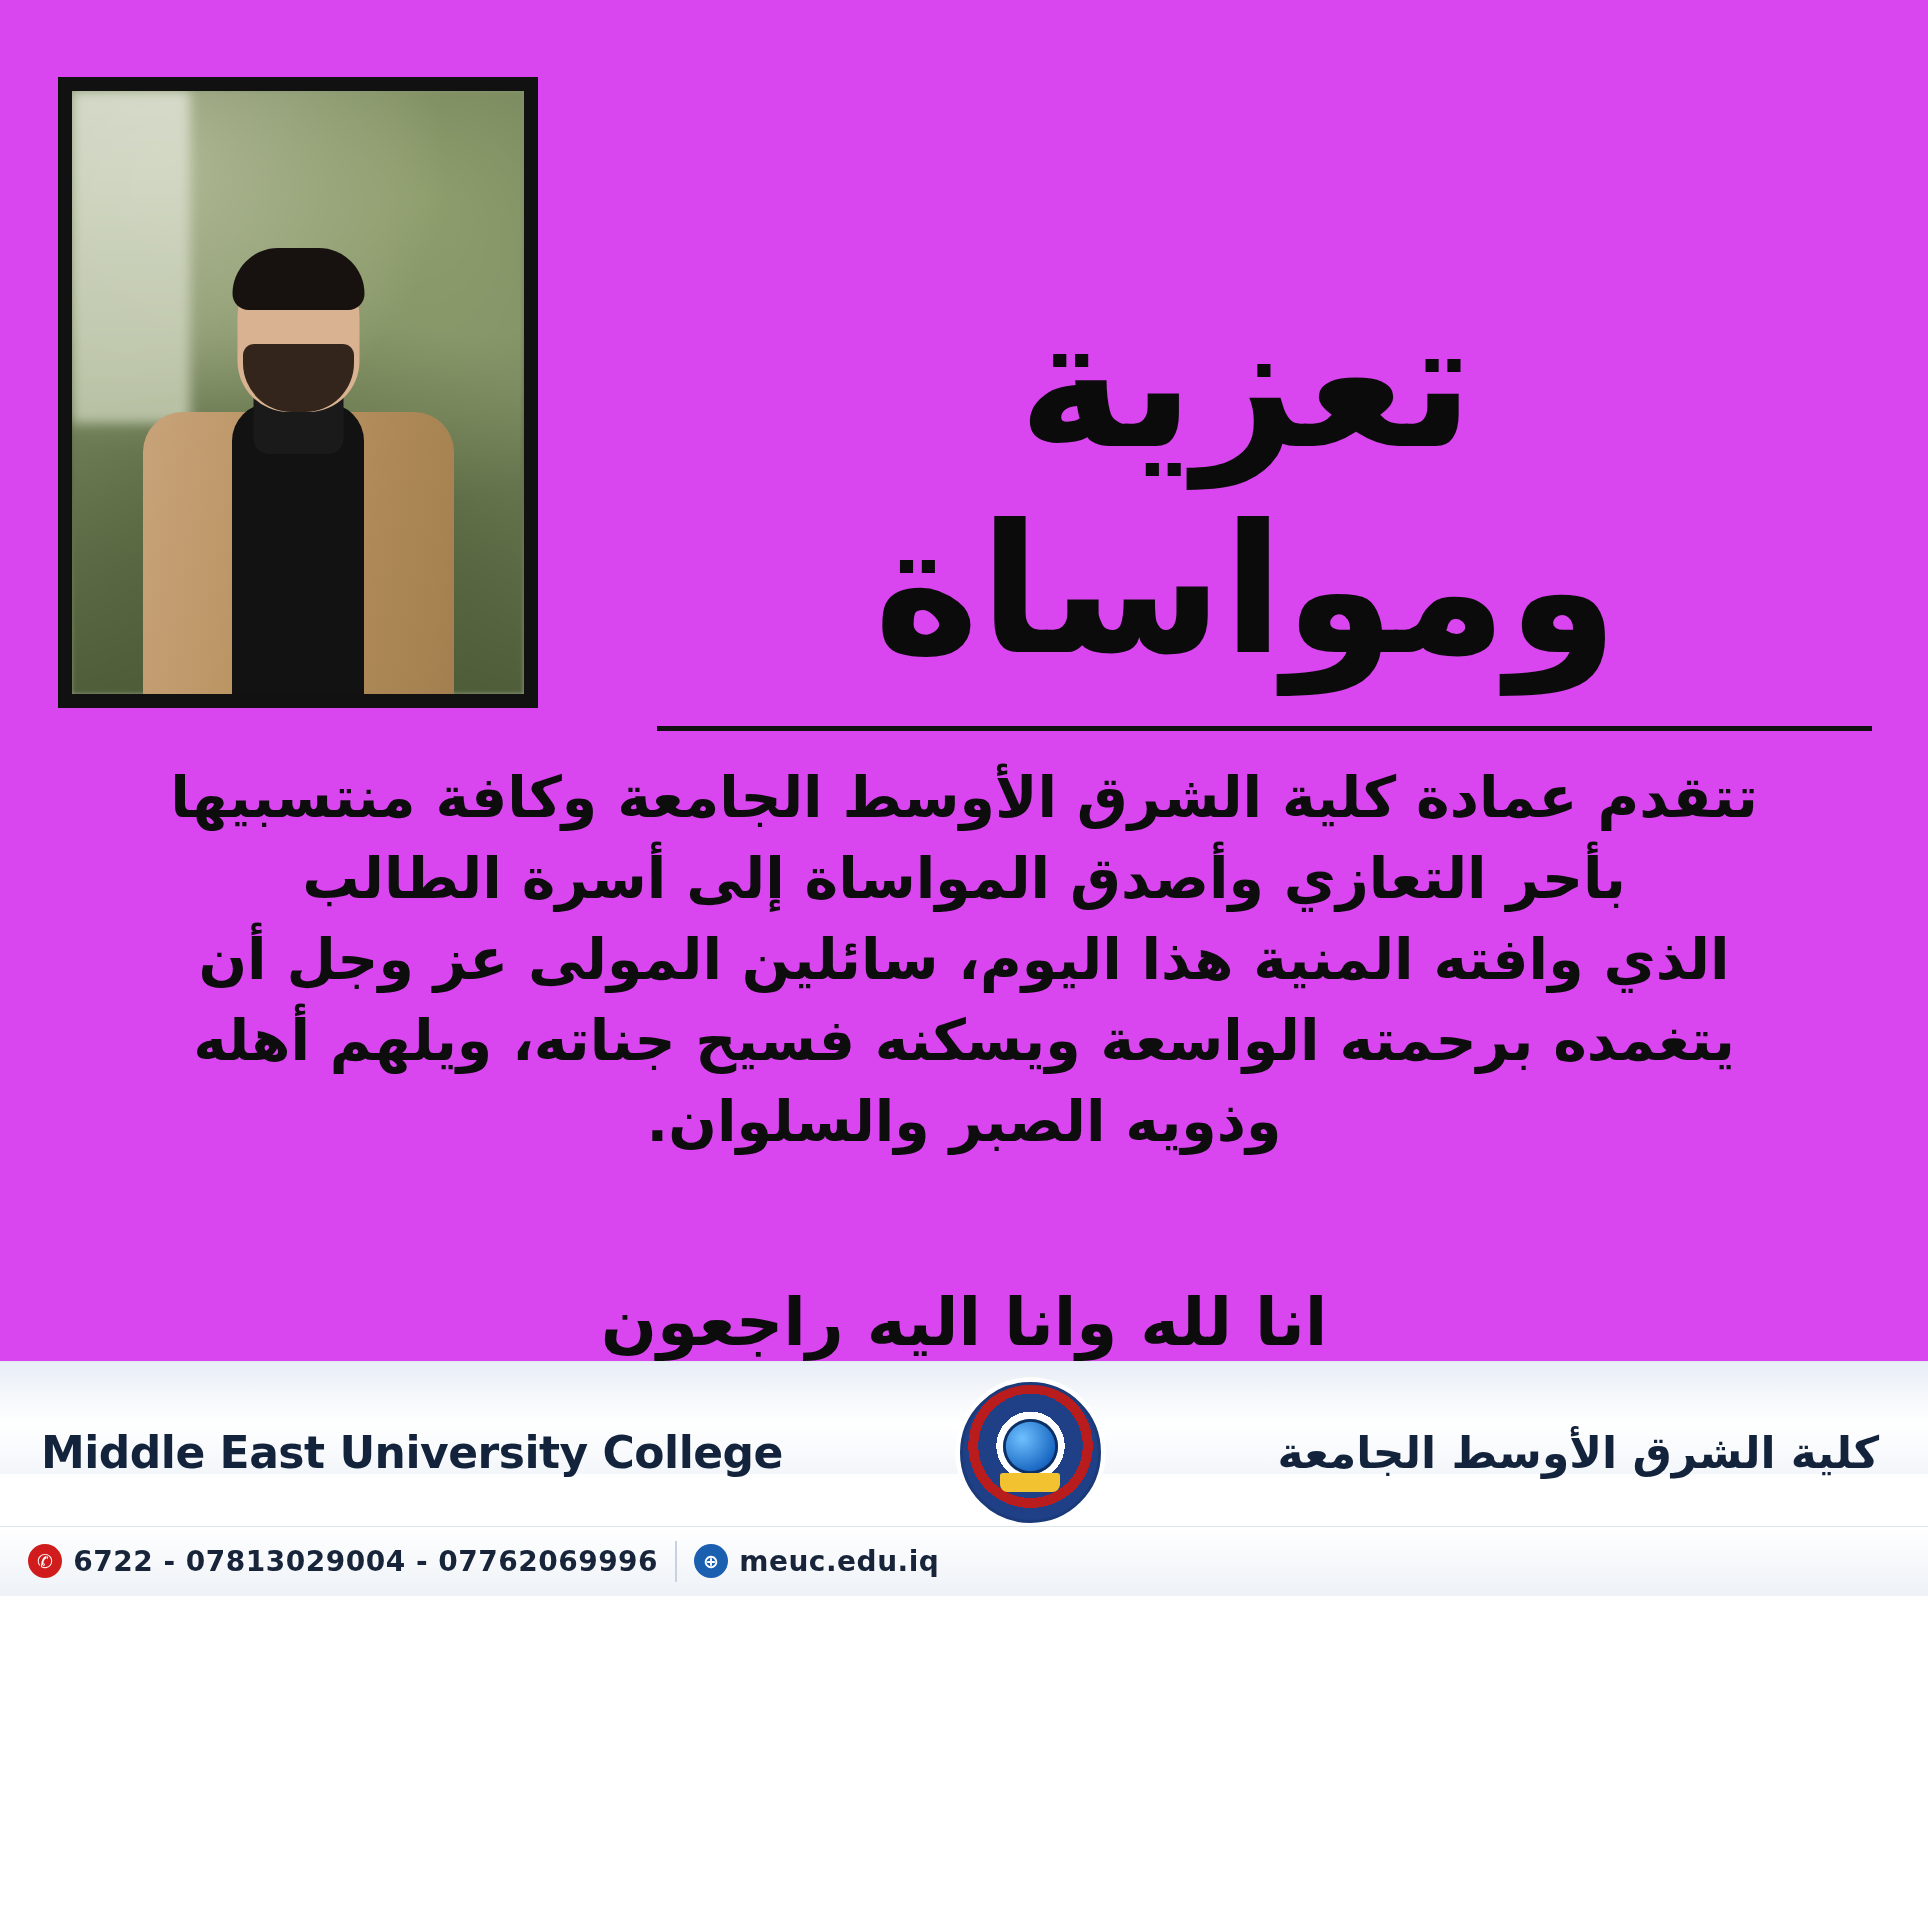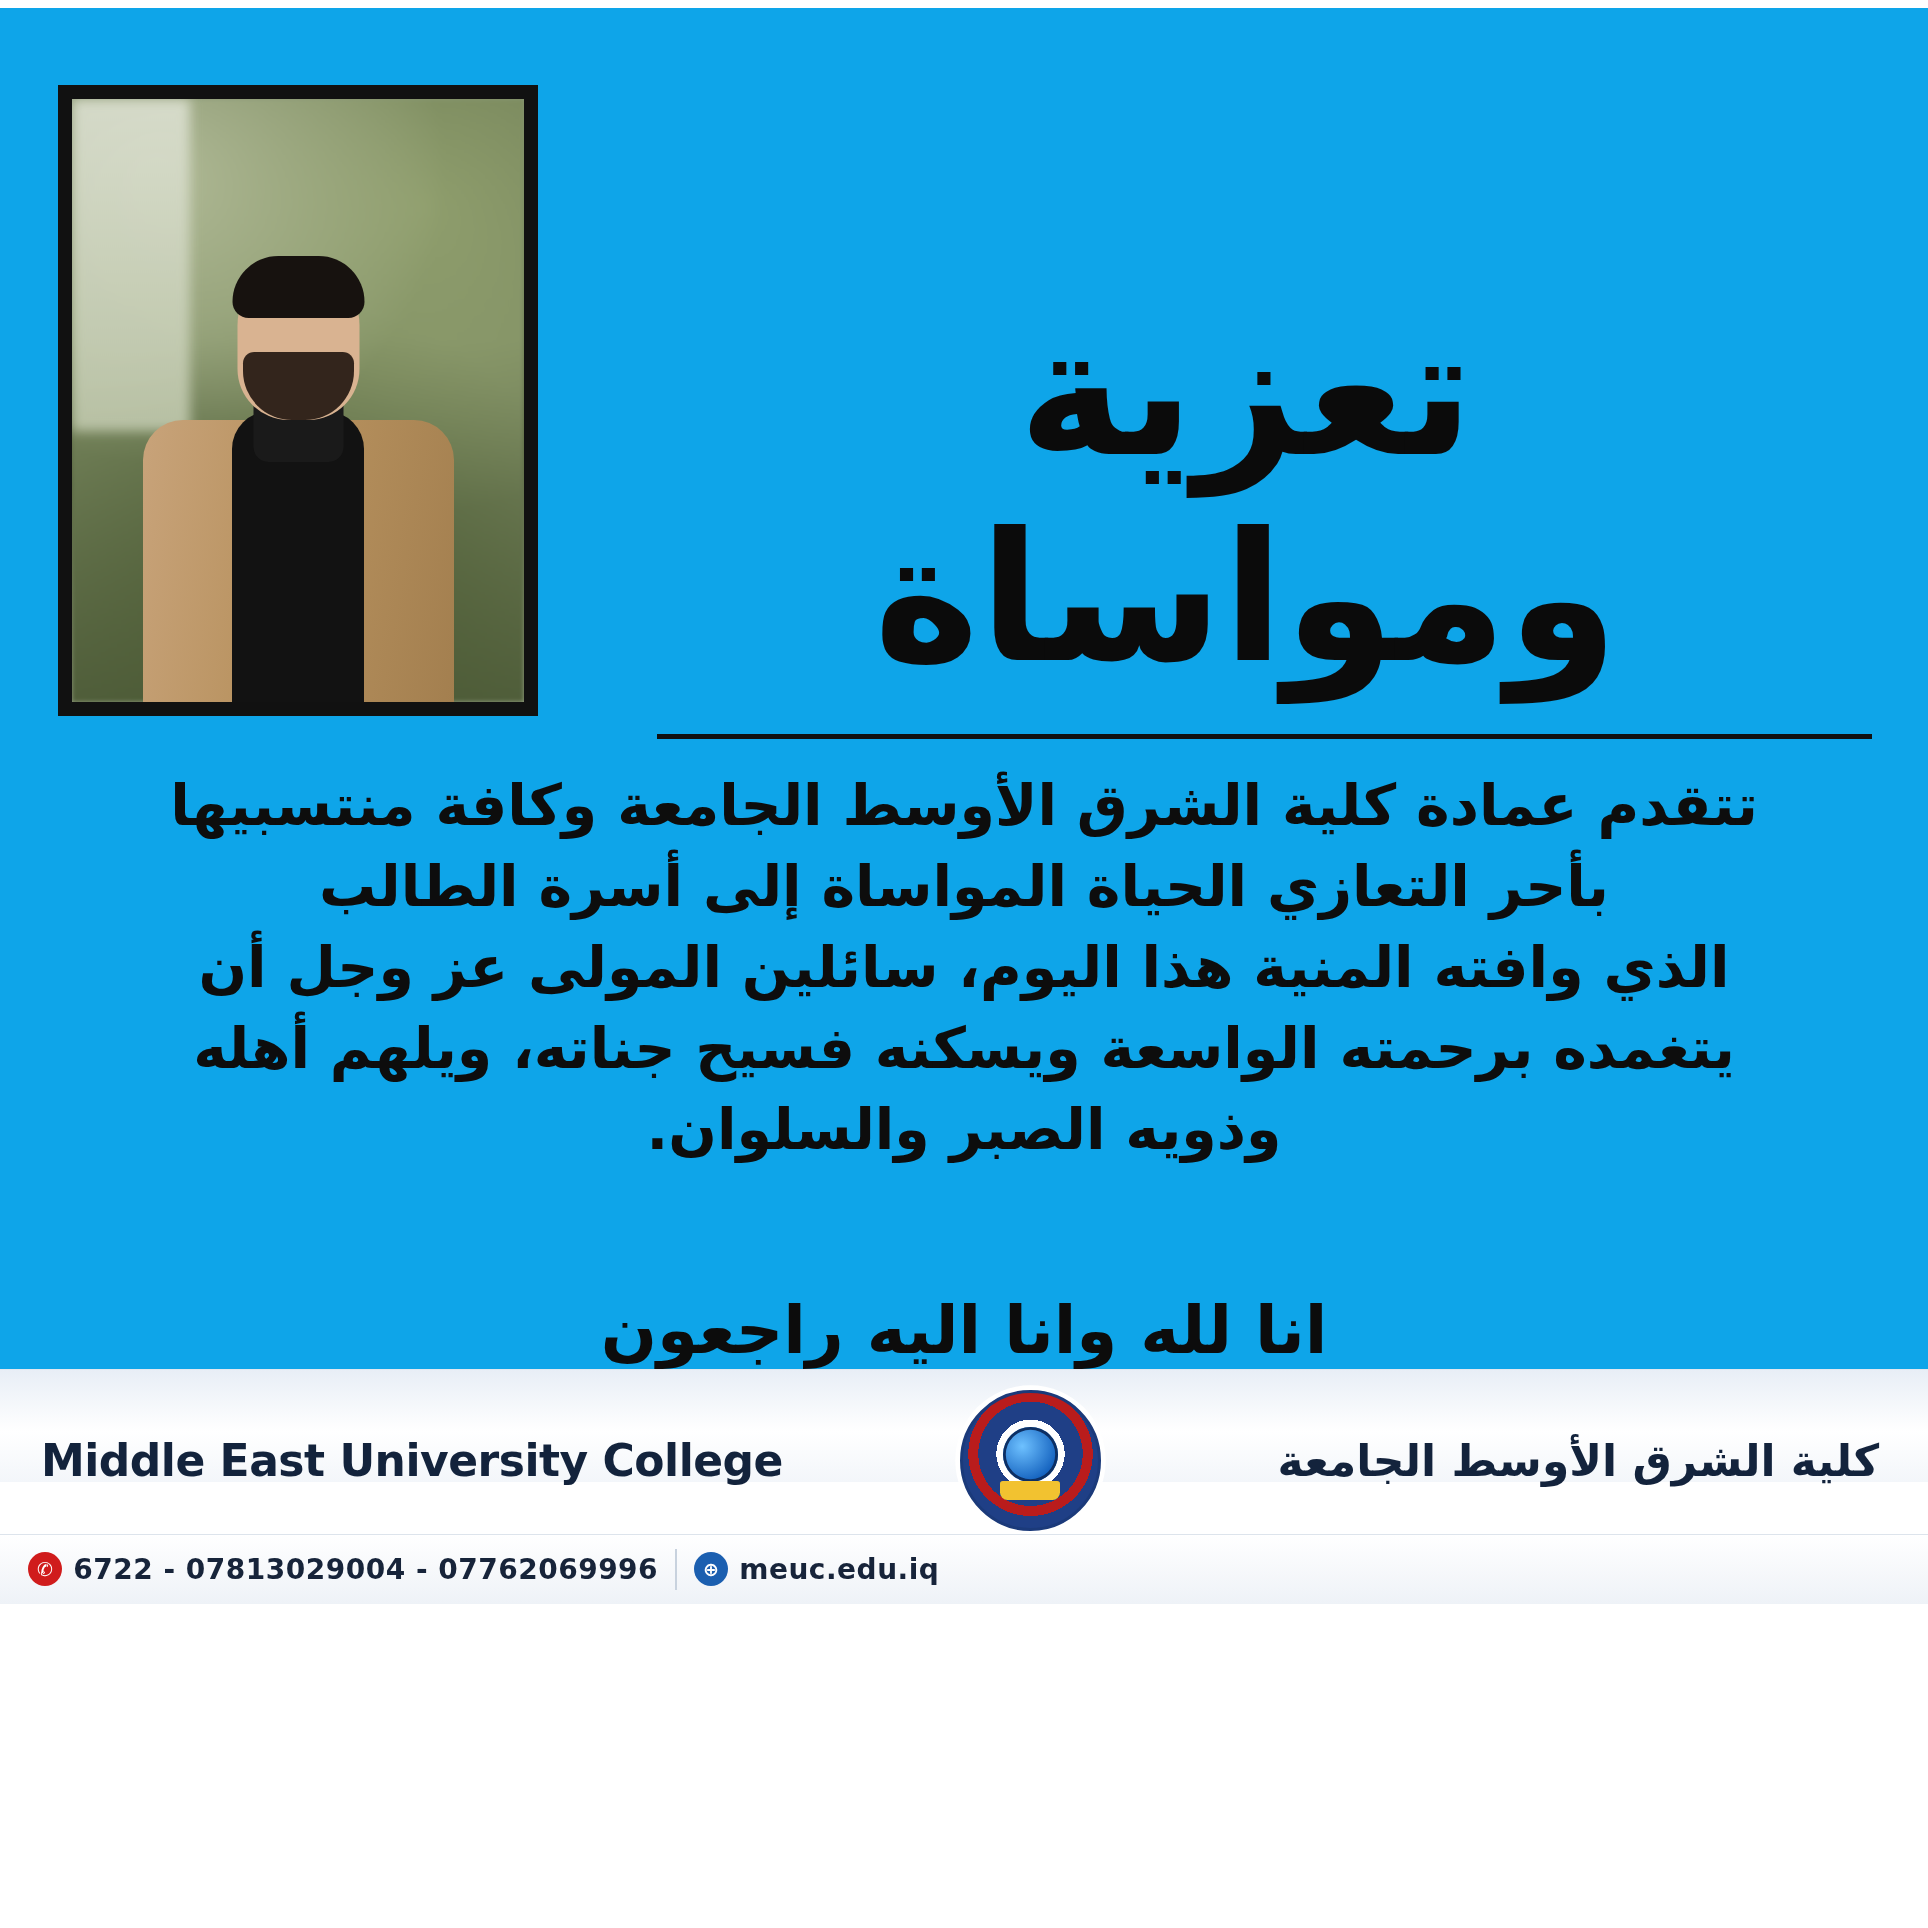--- a/index.html
+++ b/index.html
@@ -7,24 +7,23 @@
     width: 1928px;
     height: 1928px;
     background: #ffffff;
     font-family: "DejaVu Sans", "Liberation Sans", sans-serif;
     overflow: hidden;
   }
   .poster {
     position: relative;
     width: 1928px;
     height: 1468px;
-    background: #0ea5e9;
+    background: #d946ef;
     display: flex;
     flex-direction: column;
-    margin-top: 8px;
   }
 
   
   .top {
     position: relative;
     height: 744px;
     flex: none;
   }
 
   .photo-frame {
@@ -299,21 +298,21 @@
 
     <div class="headline-wrap">
       <div class="headline">تعزية ومواساة</div>
       <div class="rule"></div>
     </div>
 
   </div>
 
   <div class="body-text">
     <p>تتقدم عمادة كلية الشرق الأوسط الجامعة وكافة منتسبيها</p>
-    <p>بأحر التعازي الحياة المواساة إلى أسرة الطالب</p>
+    <p>بأحر التعازي وأصدق المواساة إلى أسرة الطالب</p>
     <p>الذي وافته المنية هذا اليوم، سائلين المولى عز وجل أن</p>
     <p>يتغمده برحمته الواسعة ويسكنه فسيح جناته، ويلهم أهله</p>
     <p>وذويه الصبر والسلوان.</p>
   </div>
 
   <div class="quran">انا لله وانا اليه راجعون</div>
 
   <div class="spacer"></div>
 
   <div class="footer">

